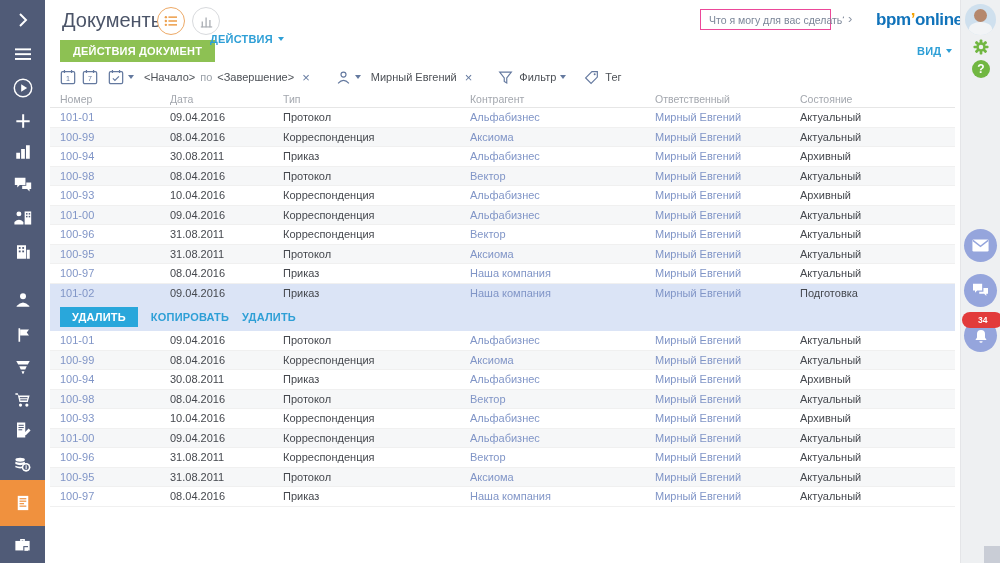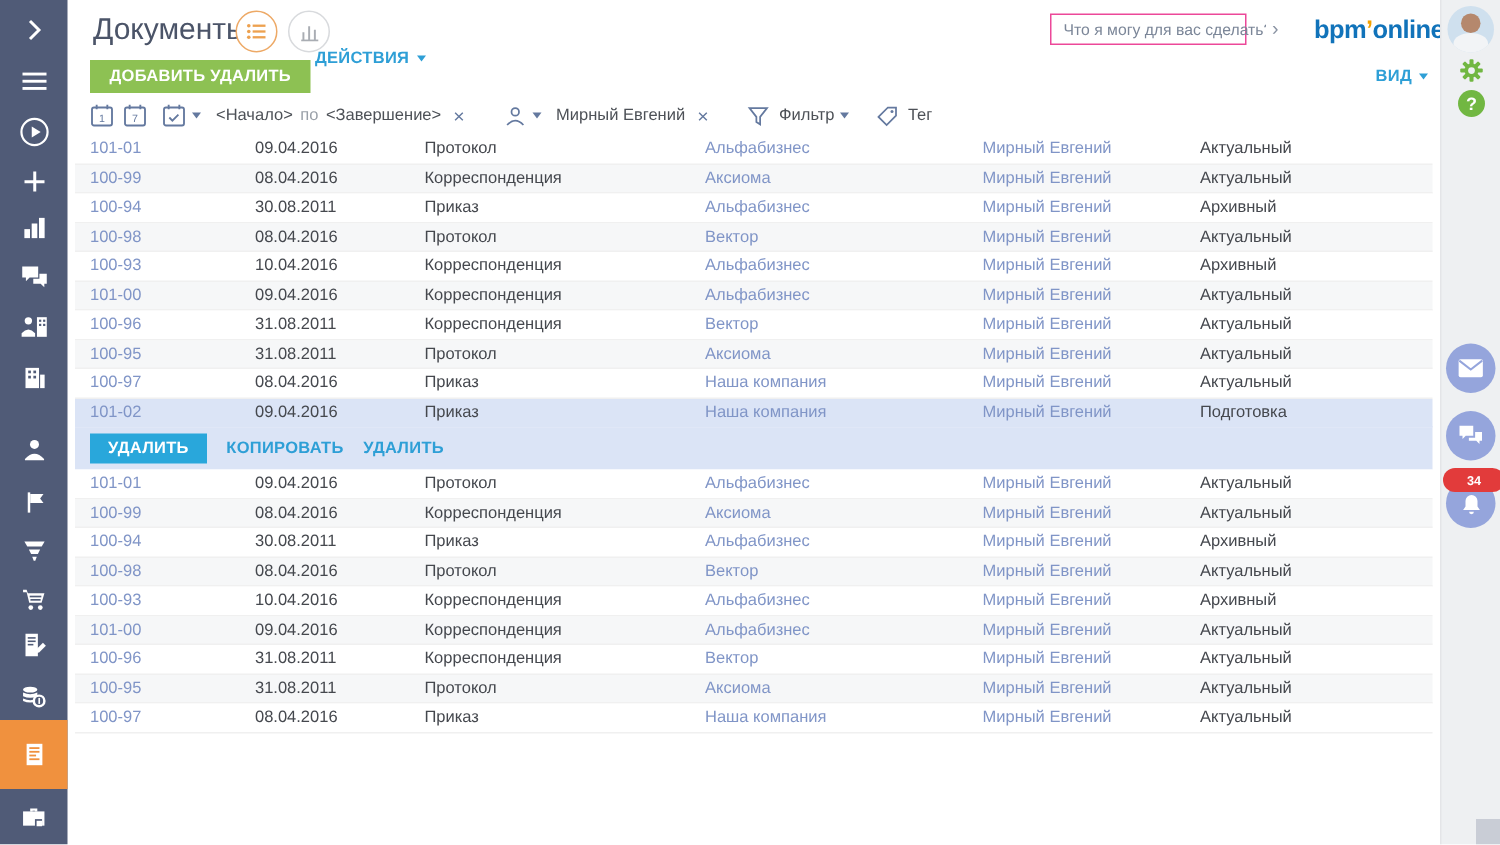--- a/index.html
+++ b/index.html
@@ -248,21 +248,21 @@
       </div>
     </div>
 
     <div class="search-box">
       <input type="text" placeholder="Что я могу для вас сделать?" style="">
       <span class="search-go">›</span>
     </div>
 
     <div class="logo"><span>bpm</span><span class="apos">’</span><span>online</span></div>
 
-    <button class="btn-add">ДОБАВИТЬ УДАЛИТЬ</button>
+    <button class="btn-add">ДЕЙСТВИЯ ДОКУМЕНТ</button>
     <div class="blue-dd btn-actions">
       <span>ДЕЙСТВИЯ</span>
         <span class="caret"></span>
     </div>
     <div class="blue-dd view-dd">
       <span>ВИД</span>
         <span class="caret"></span>
     </div>
 
     <div class="filterbar">
@@ -328,20 +328,28 @@
         <svg width="15" height="15" viewBox="0 0 18 18">
             <path d="M2 9.5L9.5 2H16v6.5L8.5 16z" stroke="#64799f" stroke-width="1.4" fill="none"></path>
             <circle cx="12.8" cy="5.2" r="1.2" fill="#64799f"></circle>
           </svg>
       </span>
       <span class="gap6"></span>
       <span class="f-label">Тег</span>
     </div>
 
     <div class="grid">
+      <div class="grid-header" id="grid-header">
+          <div class="cell col-number">Номер</div>
+          <div class="cell col-date">Дата</div>
+          <div class="cell col-type">Тип</div>
+          <div class="cell col-counterparty">Контрагент</div>
+          <div class="cell col-owner">Ответственный</div>
+          <div class="cell col-state">Состояние</div>
+        </div>
       <div id="rows-top">
           <div class="grid-row">
             <div class="cell col-number link">101-01</div>
             <div class="cell col-date">09.04.2016</div>
             <div class="cell col-type">Протокол</div>
             <div class="cell col-counterparty link">Альфабизнес</div>
             <div class="cell col-owner link">Мирный Евгений</div>
             <div class="cell col-state">Актуальный</div>
           </div>
           <div class="grid-row alt">

